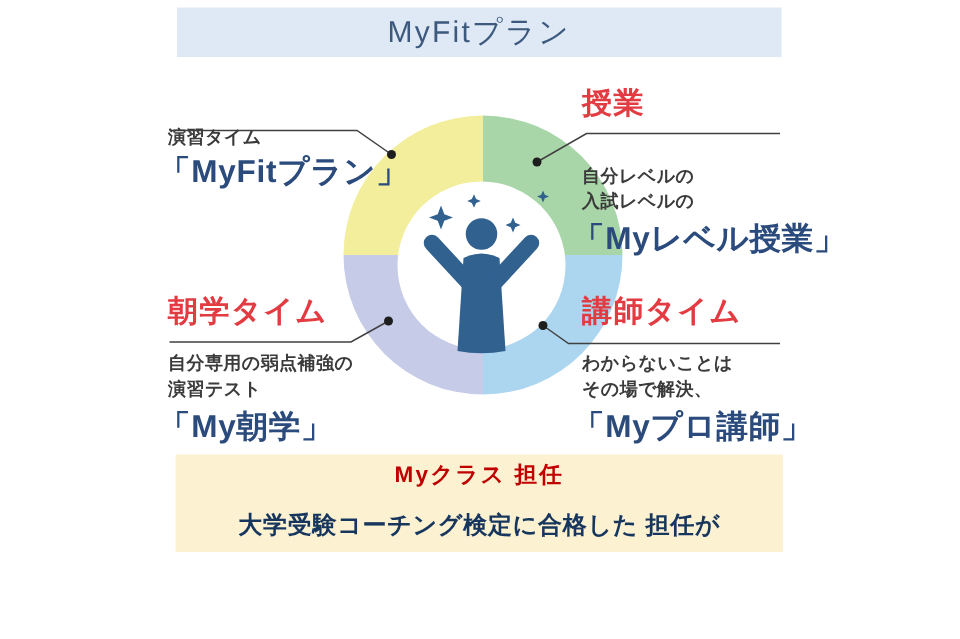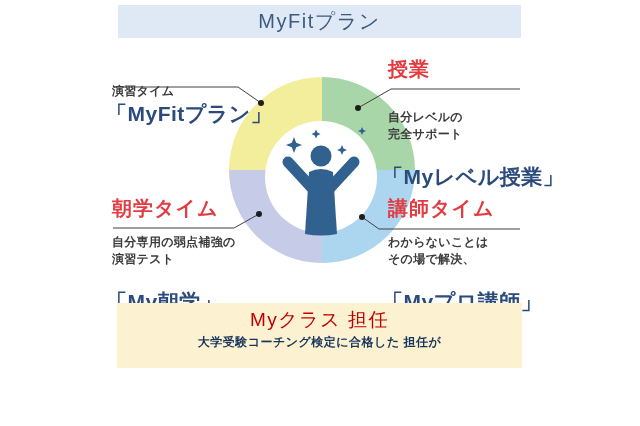--- a/index.html
+++ b/index.html
@@ -17,27 +17,27 @@
   .section h2{margin:0;font-size:20px;line-height:24px;font-weight:bold;color:var(--section_heading_red);letter-spacing:1px;}
   .section .desc{margin:0;font-size:12px;font-weight:600;color:var(--description_text);line-height:17px;letter-spacing:0.3px;}
   .section .mylabel{font-size:21px;font-weight:bold;color:var(--label_navy);margin-left:-6px;letter-spacing:0.5px;}
   .sec-tl{left:112px;top:57px;}
   .sec-tr{left:388px;top:57px;}
   .sec-bl{left:112px;top:196px;}
   .sec-br{left:388px;top:196px;}
   .sec-tl .desc{margin-top:9px;}
   .sec-tr .desc{margin-top:28px;}
   .sec-bl .desc,.sec-br .desc{margin-top:14px;}
-  .sec-tr .mylabel,.sec-bl .mylabel,.sec-br .mylabel{margin-top:20px;}
+  .sec-tr .mylabel,.sec-bl .mylabel,.sec-br .mylabel{margin-top:2px;}
   .footer{
     position:absolute;left:117px;top:303px;width:405px;height:65px;
     background:var(--footer_bg);text-align:center;box-sizing:border-box;padding-top:4px;
   }
-  .footer .fheading{color:var(--footer_heading_red);font-size:19px;font-weight:normal;letter-spacing:1.5px;}
-  .footer .fbody{color:var(--footer_text_navy);font-size:12px;font-weight:bold;line-height:18px;margin-top:0;letter-spacing:0.5px;}
+  .footer .fheading{color:var(--footer_heading_red);font-size:15px;font-weight:bold;letter-spacing:1.5px;}
+  .footer .fbody{color:var(--footer_text_navy);font-size:16px;font-weight:bold;line-height:18px;margin-top:16px;letter-spacing:0.5px;}
 </style>
 </head>
 <body>
 
 <div class="canvas">
 
   <svg class="diagram-svg" width="640" height="426" viewBox="0 0 640 426">
     <g>
       <path d="M322,170 L229,170 A93,93 0 0 1 322,77 Z" style="fill:var(--quad_yellow)"></path>
       <path d="M322,170 L322,77 A93,93 0 0 1 415,170 Z" style="fill:var(--quad_green)"></path>
@@ -83,21 +83,21 @@
       <br>
       <span>演習タイム</span><br>
     </p>
     <div class="mylabel">「MyFitプラン」</div>
   </div>
 
   <div class="section sec-tr">
     <h2>授業</h2>
     <p class="desc">
       <span>自分レベルの</span><br>
-      <span>完全サポート</span>
+      <span>入試レベルの</span>
     </p>
     <div class="mylabel">「Myレベル授業」</div>
   </div>
 
   <div class="section sec-bl">
     <h2>朝学タイム</h2>
     <p class="desc">
       <span>自分専用の弱点補強の</span><br>
       <span>演習テスト</span>
     </p>

